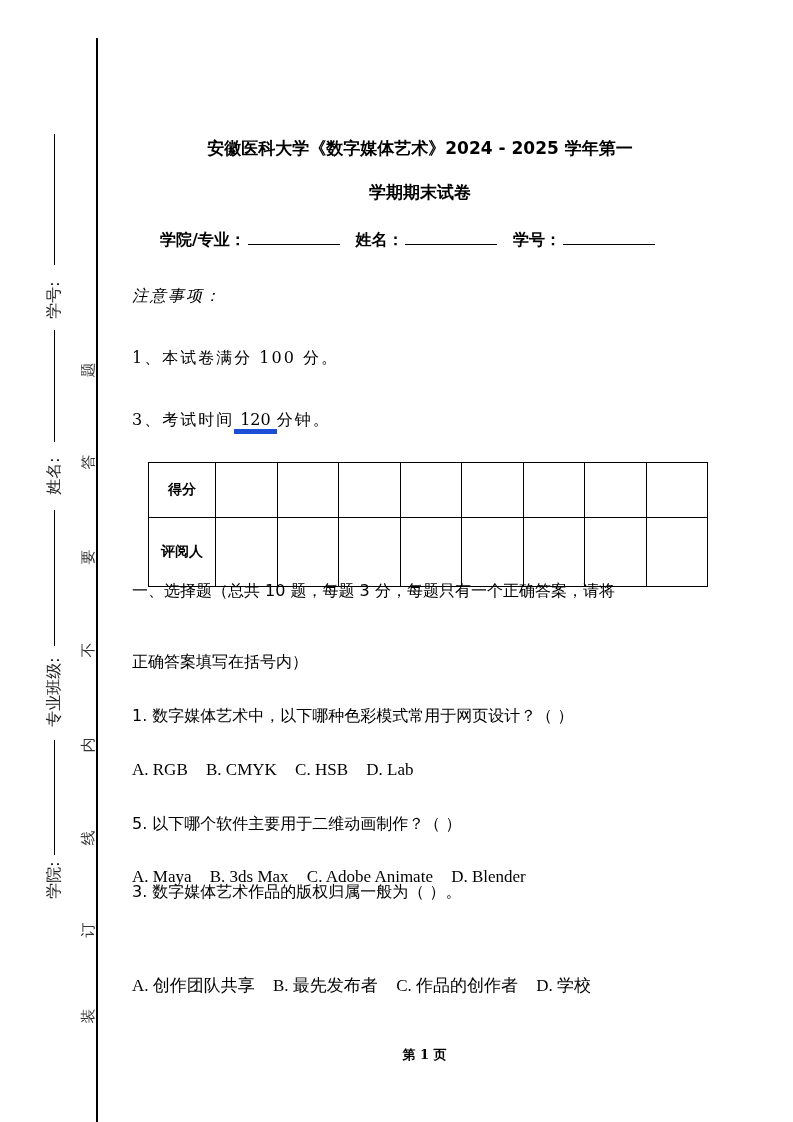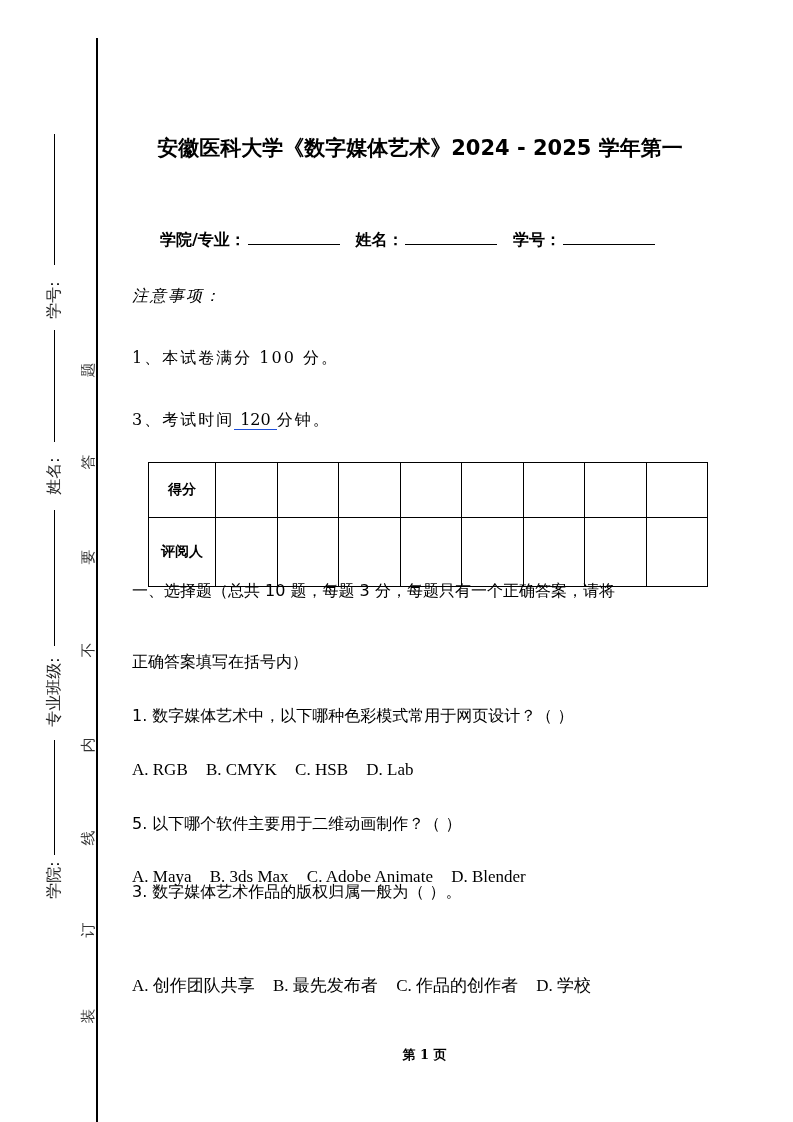--- a/index.html
+++ b/index.html
@@ -19,30 +19,30 @@
     }
     .seal-char {
       position: absolute; left: 78px; width: 20px; height: 20px;
       font-family: "DejaVu Serif", "Liberation Serif", serif;
       font-size: 15px; color: #333;
       transform: rotate(-90deg); text-align: center; line-height: 20px;
     }
     .title {
       position: absolute; left: 120px; width: 600px; text-align: center;
       font-family: "DejaVu Sans", "Liberation Sans", sans-serif;
-      font-weight: bold; font-size: 21px; line-height: 44px; top: 126px;
+      font-weight: bold; font-size: 17px; line-height: 44px; top: 126px;
     }
     .info-line {
       position: absolute; top: 230px; left: 160px; width: 540px;
       font-family: "DejaVu Sans", "Liberation Sans", sans-serif;
       font-weight: bold; font-size: 16px; white-space: nowrap;
     }
     .info-line .blank { display: inline-block; width: 92px; border-bottom: 1.2px solid #000; height: 14px; margin: 0 10px 0 2px; vertical-align: baseline; }
     .text { position: absolute; left: 132px; font-size: 16px; white-space: nowrap; letter-spacing: 2px; }
-    .underline-val { display: inline-block; border-bottom: 1px solid #1d4ed8; padding: 0 6px; letter-spacing: 0; }
+    .underline-val { display: inline-block; border-bottom: 5px solid #1d4ed8; padding: 0 6px; letter-spacing: 0; }
     table.score {
       position: absolute; left: 148px; top: 462px; width: 560px; height: 125px;
       border-collapse: collapse; table-layout: fixed;
       font-family: "DejaVu Sans", "Liberation Sans", sans-serif; font-size: 14px;
     }
     table.score td { border: 1px solid #000; text-align: center; padding: 0; }
     table.score tr.h td { height: 32px; }
     table.score tr.r1 td { height: 40px; }
     table.score tr.r2 td { height: 50px; }
     table.score td.bold { font-weight: bold; }
@@ -74,20 +74,21 @@
 <div class="seal-char" style="top:452px;">答</div>
 <div class="seal-char" style="top:547px;">要</div>
 <div class="seal-char" style="top:640px;">不</div>
 <div class="seal-char" style="top:735px;">内</div>
 <div class="seal-char" style="top:828px;">线</div>
 <div class="seal-char" style="top:920px;">订</div>
 <div class="seal-char" style="top:1006px;">装</div>
 
 <div class="title">
   <div>安徽医科大学《数字媒体艺术》2024 - 2025 学年第一</div>
+  <div>学期期末试卷</div>
 </div>
 
 <div class="info-line">
   <span>学院/专业：</span><span class="blank"></span>
   <span>姓名：</span><span class="blank"></span>
   <span>学号：</span><span class="blank"></span>
 </div>
 
 <div class="text" style="top:286px;font-style:italic;">注意事项：</div>
 <div class="text" style="top:348px;">1、本试卷满分 100 分。</div>

